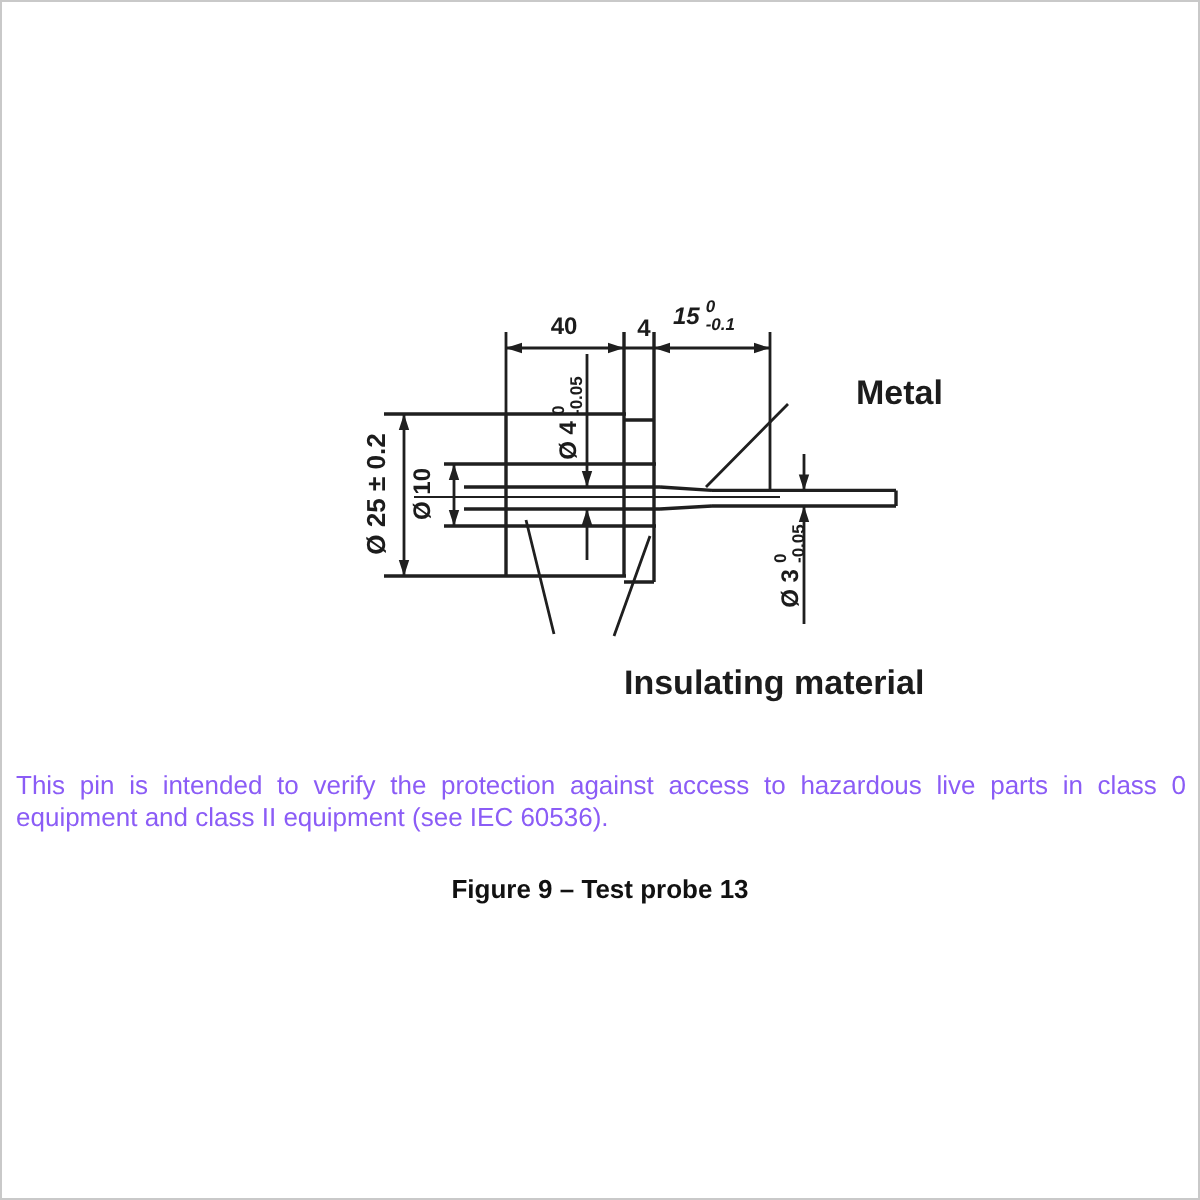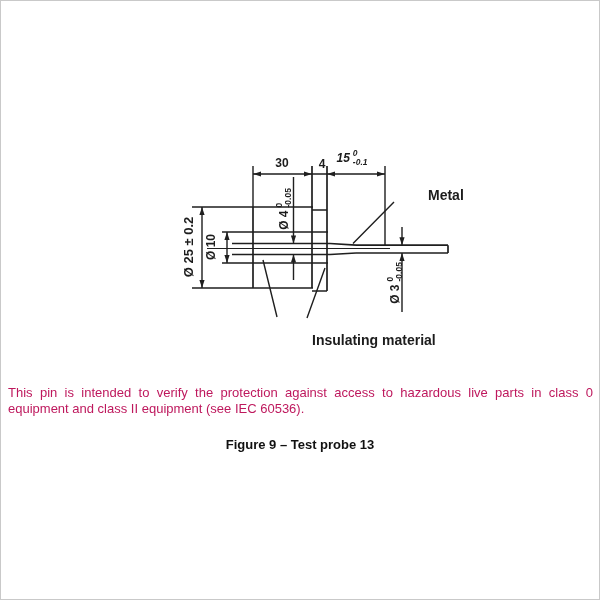--- a/index.html
+++ b/index.html
@@ -7,27 +7,27 @@
     position:relative;width:600px;height:600px;background:#ffffff;
     box-shadow:inset 0 0 0 1px #c9c9c9;overflow:hidden;
     font-family:"Liberation Sans",sans-serif;color:#1f1f1f;
   }
   svg.draw{position:absolute;left:0;top:0;}
   .lbl{position:absolute;font-weight:bold;font-size:12px;white-space:nowrap;color:#1c1c1c;}
   .ctr{transform:translate(-50%,-50%);}
   .rot{transform:translate(-50%,-50%) rotate(-90deg);}
   .dimrow{display:inline-flex;align-items:center;gap:3px;}
   .tolstack{display:inline-flex;flex-direction:column;line-height:1.05;font-size:8.5px;font-weight:bold;text-align:left;}
-  .callout{font-size:14px;padding-left:35px;}
+  .callout{font-size:17px;padding-left:35px;}
   .dims-note{
     position:absolute;right:17px;top:355px;font-style:italic;font-size:11.5px;
     font-family:"Liberation Sans",sans-serif;color:#222;
   }
   .desc{
-    position:absolute;left:8px;top:385px;width:585px;font-size:13px;line-height:15.5px;color:#be185d;
+    position:absolute;left:8px;top:385px;width:585px;font-size:13px;line-height:15.5px;color:#8b5cf6;
   }
   .desc .j{text-align:justify;text-align-last:justify;}
   .caption{
     position:absolute;left:0;top:437px;width:600px;text-align:center;
     font-size:13px;font-weight:bold;color:#111;
   }
 </style>
 </head>
 <body>
 
@@ -75,21 +75,21 @@
              M202,207 L199.4,215 L204.6,215 Z
              M202,288 L199.4,280 L204.6,280 Z
              M227,232 L224.4,240 L229.6,240 Z
              M227,263 L224.4,255 L229.6,255 Z
              M293.5,243.5 L290.9,235.5 L296.1,235.5 Z
              M293.5,254.5 L290.9,262.5 L296.1,262.5 Z
              M402,245.2 L399.4,237.2 L404.6,237.2 Z
              M402,253 L399.4,261 L404.6,261 Z"></path>
   </svg>
 
-  <div class="lbl ctr" style="left:282px;top:163px;">30</div>
+  <div class="lbl ctr" style="left:282px;top:163px;">40</div>
 
   <div class="lbl ctr" style="left:322px;top:164px;">4</div>
 
   <div class="lbl ctr" style="left:352px;top:158px;font-style:italic;">
     <span class="dimrow">
       <span>15</span>
       <span class="tolstack">
         <span>0</span>
         <span>-0.1</span>
       </span>

